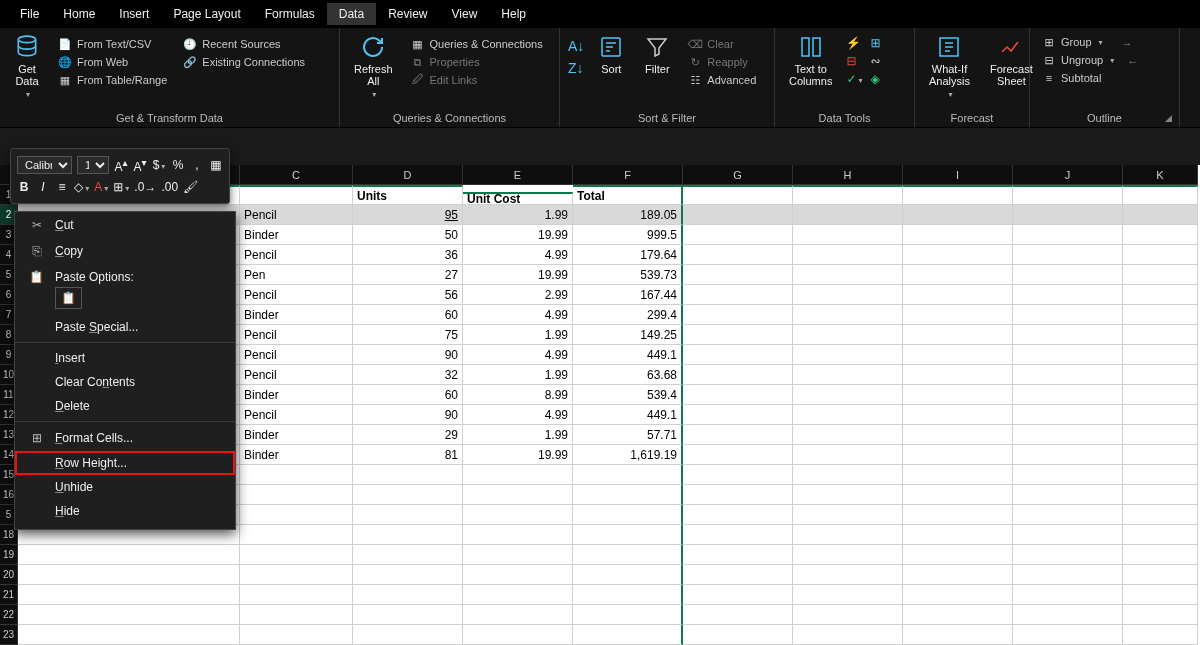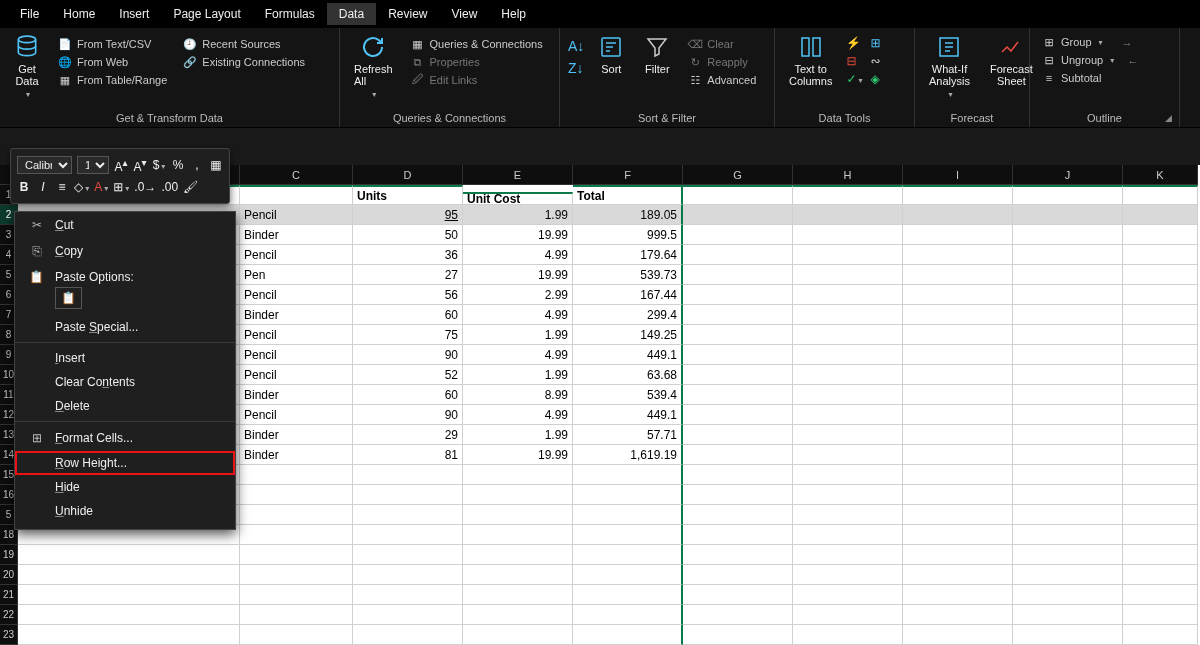--- a/index.html
+++ b/index.html
@@ -124,21 +124,21 @@
 
   <div class="rgroup" style="width:220px">
     <div class="rrow">
       <div class="rbtn-big">
         <span class="ic">
             <svg width="24" height="24" viewBox="0 0 24 24" fill="none" stroke="#4fc3f7" stroke-width="2">
               <path d="M21 12a9 9 0 1 1-3-6.7L21 8"></path>
               <path d="M21 3v5h-5"></path>
             </svg>
           </span>
-        <span style="white-space:pre;text-align:left">Refresh
+        <span style="white-space:pre;text-align:center">Refresh
 All</span>
           <span class="chev">▾</span>
       </div>
       <div class="rcol">
         <div class="rbtn-sm">
             <span class="ic">▦</span>
             <span>Queries &amp; Connections</span>
           </div>
         <div class="rbtn-sm dim">
             <span class="ic">⧉</span>
@@ -414,21 +414,21 @@
         <div class="cell r lastcol" style="width: 110px;">449.1</div>
         <div class="cell" style="width: 110px;"></div>
         <div class="cell" style="width: 110px;"></div>
         <div class="cell" style="width: 110px;"></div>
         <div class="cell" style="width: 110px;"></div>
         <div class="cell" style="width: 75px;"></div>
       </div>
       <div class="row">
         <div class="cell" style="width: 222px; background: rgb(255, 255, 255);"></div>
         <div class="cell" style="width: 113px;">Pencil</div>
-        <div class="cell r" style="width: 110px;">52</div>
+        <div class="cell r" style="width: 110px;">32</div>
         <div class="cell r" style="width: 110px;">1.99</div>
         <div class="cell r lastcol" style="width: 110px;">63.68</div>
         <div class="cell" style="width: 110px;"></div>
         <div class="cell" style="width: 110px;"></div>
         <div class="cell" style="width: 110px;"></div>
         <div class="cell" style="width: 110px;"></div>
         <div class="cell" style="width: 75px;"></div>
       </div>
       <div class="row">
         <div class="cell" style="width: 222px; background: rgb(255, 255, 255);"></div>
@@ -642,18 +642,18 @@
     </div>
   <div class="sep"></div>
   <div class="citem">
       <span class="ic">⊞</span>
       <span><span class="ul0">F</span>ormat Cells...</span>
     </div>
   <div class="citem hl">
       <span><span class="ul0">R</span>ow Height...</span>
     </div>
   <div class="citem indent">
+      <span><span class="ul0">U</span>nhide</span>
+    </div>
+  <div class="citem indent">
       <span><span class="ul0">H</span>ide</span>
     </div>
-  <div class="citem indent">
-      <span><span class="ul0">U</span>nhide</span>
-    </div>
 </div>
 
 </body></html>

